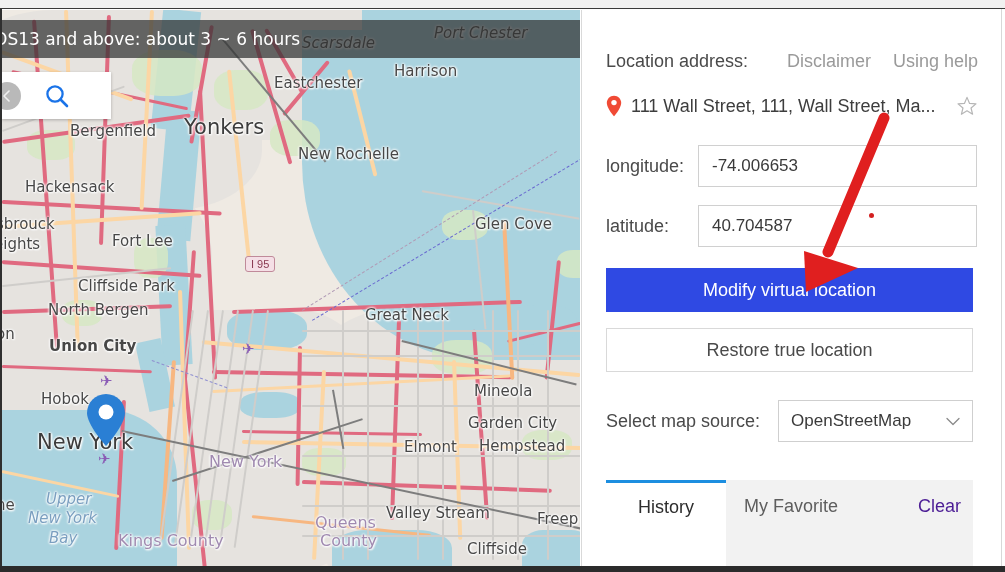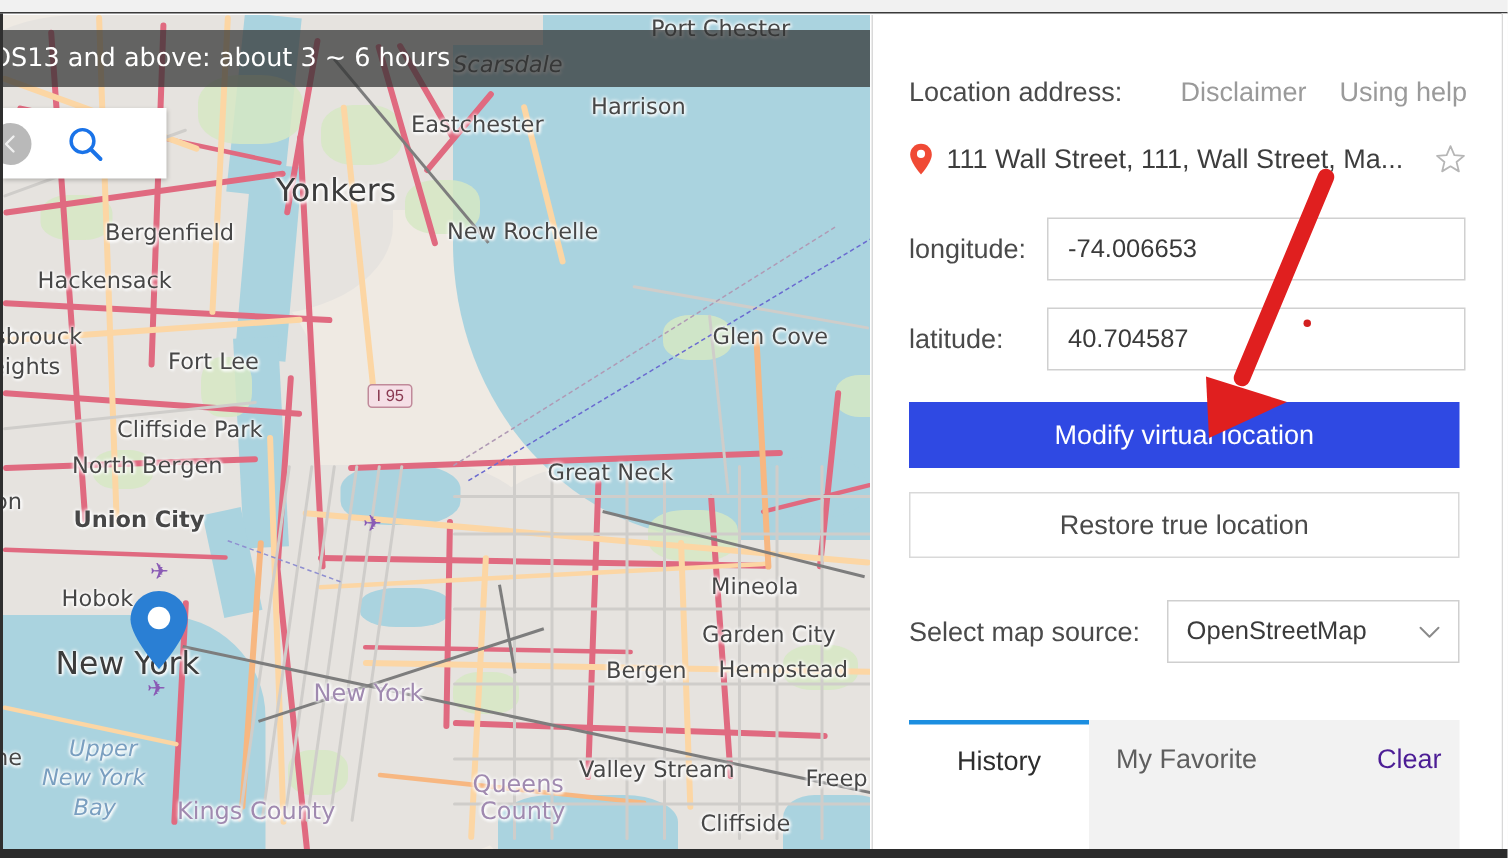--- a/index.html
+++ b/index.html
@@ -275,40 +275,40 @@
       <div class="dashline2" style="left:310px;top:310px;width:320px;transform:rotate(-31deg);"></div>
 
       <div class="shield" style="left:243px;top:246px;">I 95</div>
 
       <div class="plane" style="left:98px;top:362px;">✈</div>
       <div class="plane" style="left:96px;top:440px;">✈</div>
       <div class="plane" style="left:240px;top:330px;">✈</div>
 
       <div id="map-labels">
           <div class="lbl mid" style="left: 300px; top: 24px; font-style: italic;">Scarsdale</div>
-          <div class="lbl mid" style="left: 432px; top: 0;">Port Chester</div>
+          <div class="lbl mid" style="left: 432px; top: 14px; font-style: italic;">Port Chester</div>
           <div class="lbl mid" style="left: 272px; top: 64px;">Eastchester</div>
           <div class="lbl mid" style="left: 392px; top: 52px;">Harrison</div>
           <div class="lbl big" style="left: 182px; top: 105px;">Yonkers</div>
-          <div class="lbl mid" style="left: 68px; top: 112px; margin-top: 24px;">Bergenfield</div>
+          <div class="lbl mid" style="left: 68px; top: 112px;">Bergenfield</div>
           <div class="lbl mid" style="left: 296px; top: 135px;">New Rochelle</div>
           <div class="lbl mid" style="left: 473px; top: 205px;">Glen Cove</div>
           <div class="lbl mid" style="left: 23px; top: 168px;">Hackensack</div>
           <div class="lbl mid" style="left: -6px; top: 205px;">sbrouck</div>
           <div class="lbl mid" style="left: -8px; top: 225px;">eights</div>
           <div class="lbl mid" style="left: 110px; top: 222px;">Fort Lee</div>
           <div class="lbl mid" style="left: 76px; top: 267px;">Cliffside Park</div>
           <div class="lbl mid" style="left: 46px; top: 291px;">North Bergen</div>
           <div class="lbl mid" style="left: 363px; top: 296px;">Great Neck</div>
           <div class="lbl mid" style="left: 47px; top: 327px; font-weight: bold;">Union City</div>
           <div class="lbl mid" style="left: -6px; top: 315px;">on</div>
           <div class="lbl mid" style="left: 472px; top: 372px;">Mineola</div>
           <div class="lbl mid" style="left: 466px; top: 404px;">Garden City</div>
           <div class="lbl mid" style="left: 477px; top: 427px;">Hempstead</div>
-          <div class="lbl mid" style="left: 402px; top: 428px;">Bergen</div>
+          <div class="lbl mid" style="left: 402px; top: 428px;">Elmont</div>
           <div class="lbl mid" style="left: 39px; top: 380px;">Hobok</div>
           <div class="lbl mid" style="left: -6px; top: 486px;">ne</div>
           <div class="lbl mid" style="left: 384px; top: 494px;">Valley Stream</div>
           <div class="lbl mid" style="left: 535px; top: 500px;">Freep</div>
           <div class="lbl mid" style="left: 465px; top: 530px;">Cliffside</div>
           <div class="lbl big" style="left: 35px; top: 420px;">New York</div>
           <div class="lbl cityarea" style="left: 207px; top: 442px;">New York</div>
           <div class="lbl cityarea" style="left: 116px; top: 521px;">Kings County</div>
           <div class="lbl cityarea" style="left: 313px; top: 503px;">Queens</div>
           <div class="lbl cityarea" style="left: 318px; top: 521px;">County</div>

